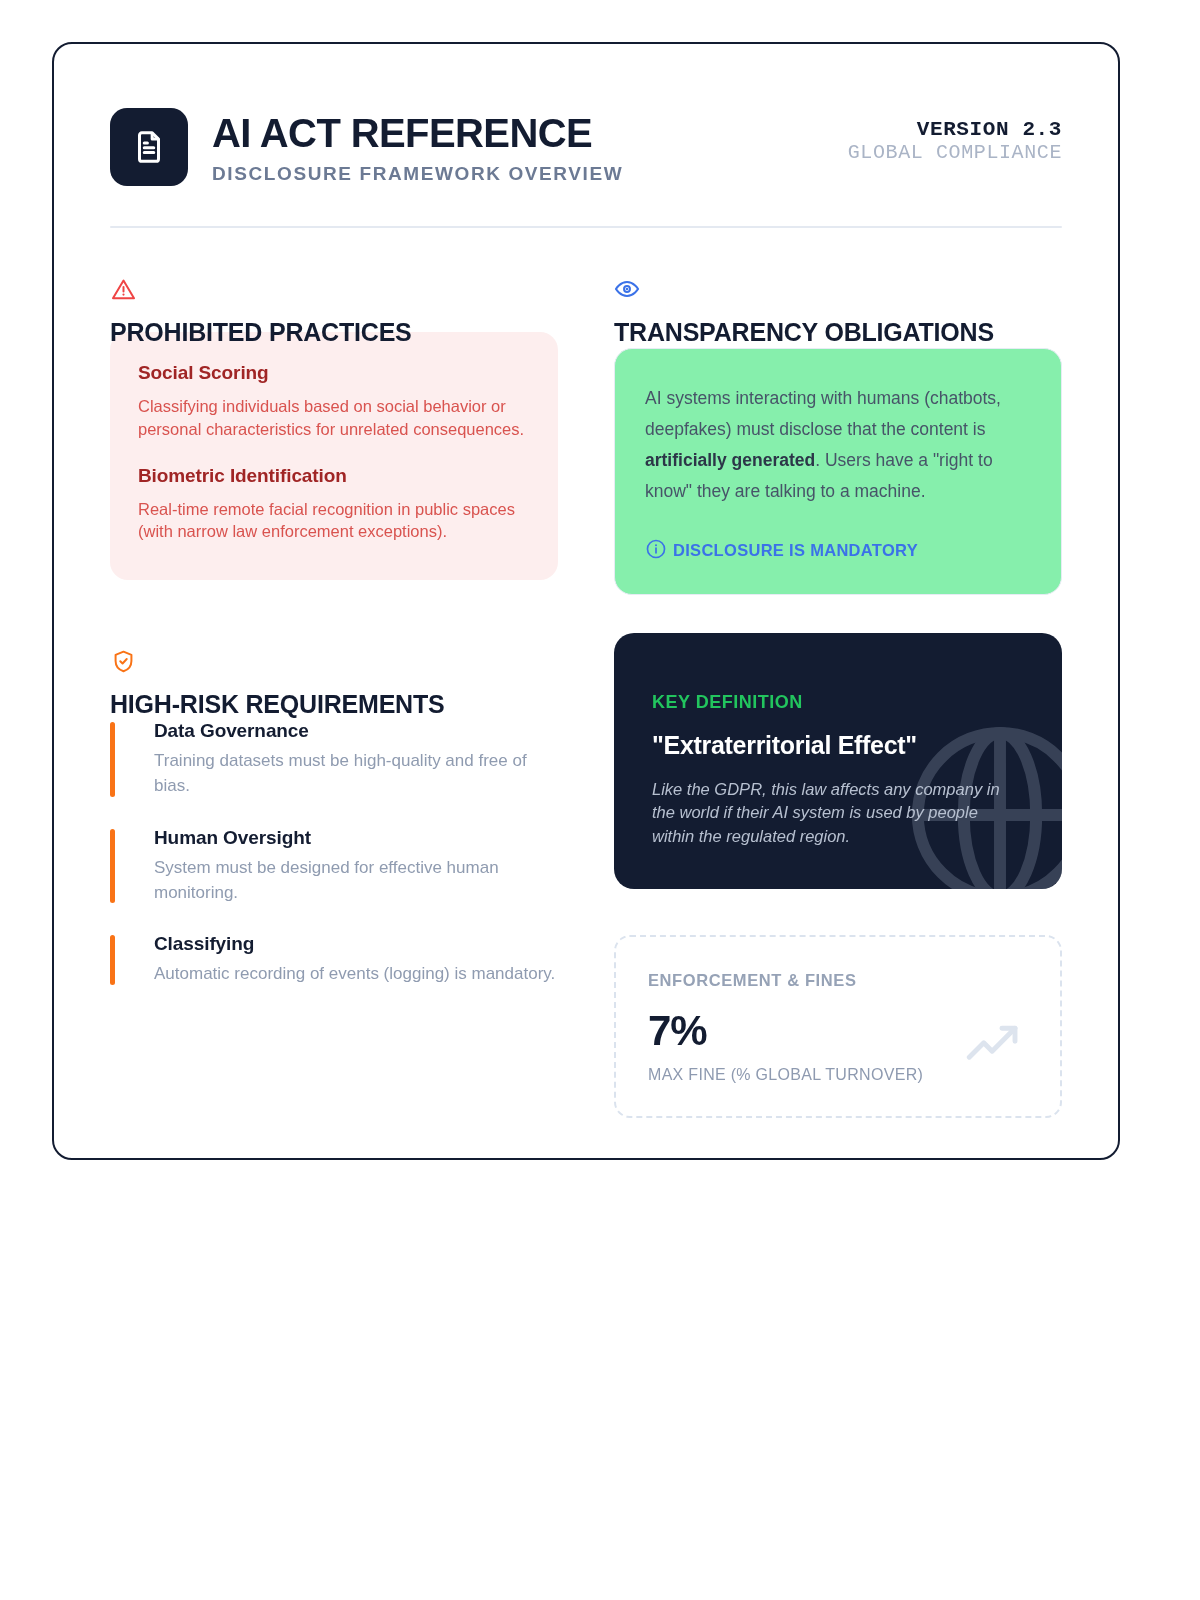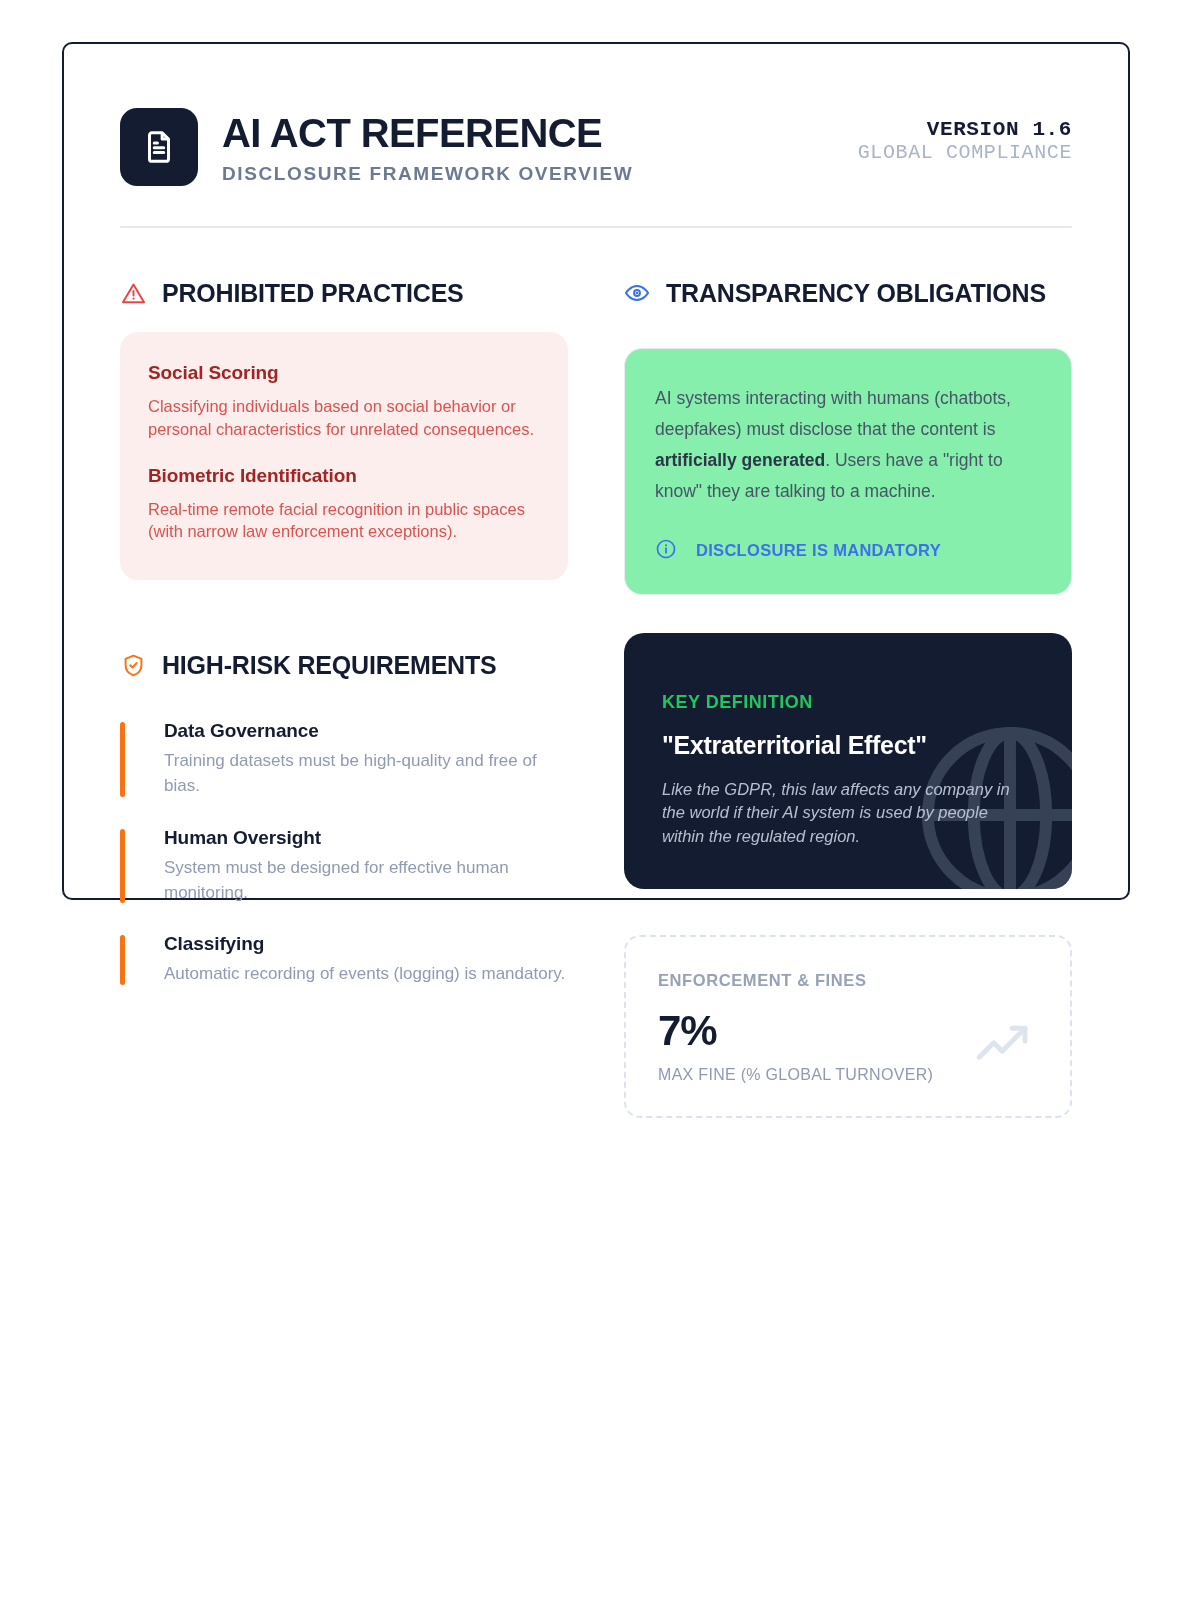--- a/index.html
+++ b/index.html
@@ -15,27 +15,27 @@
   .page {
     position: relative;
     width: 1200px;
     height: 1600px;
     background: #ffffff;
   }
 
   
   .sheet {
     position: absolute;
-    left: 62px;
+    left: 52px;
     top: 42px;
     width: 1068px;
-    height: 858px;
+    height: 1118px;
     background: #ffffff;
     border: 2px solid #131c31;
-    border-radius: 10px;
+    border-radius: 20px;
     padding: 60px 56px 0 56px;
   }
 
   
   .header {
     display: flex;
     align-items: flex-start;
     justify-content: space-between;
     padding-top: 4px;
   }
@@ -106,23 +106,23 @@
   .columns {
     display: flex;
     gap: 56px;
     margin-top: 48px;
   }
   .col { width: 456px; }
 
   
   .sec-head {
     display: flex;
-    align-items: center;
     gap: 16px;
     height: 34px;
+    flex-direction: column;
   }
 
   .sec-head .glyph {
     width: 26px;
     height: 26px;
     display: flex;
     align-items: center;
     justify-content: center;
     flex: none;
   }
@@ -170,21 +170,21 @@
   .transparency-body {
     font-size: 17.5px;
     line-height: 1.78;
     color: #475468;
   }
   .transparency-body b { font-weight: 700; color: #2c3648; }
 
   .disclosure {
     display: flex;
     align-items: center;
-    gap: 19px;
+    gap: 6px;
     margin-top: 30px;
   }
   .disclosure .txt {
     font-size: 16.5px;
     font-weight: 700;
     letter-spacing: 0.3px;
     color: #3b72e8;
   }
 
   
@@ -321,21 +321,21 @@
             <path d="M14 3v4h4" stroke="#ffffff" stroke-width="1.9" stroke-linejoin="round" fill="none"></path>
             <path d="M9 12.4h6M9 15.4h6M9 9.4h2" stroke="#ffffff" stroke-width="1.9" stroke-linecap="round"></path>
           </svg>
         </div>
         <div class="title-block">
           <div class="main-title">AI ACT REFERENCE</div>
           <div class="sub-title">DISCLOSURE FRAMEWORK OVERVIEW</div>
         </div>
       </div>
       <div class="meta">
-        <div class="meta-version">VERSION 1.6</div>
+        <div class="meta-version">VERSION 2.3</div>
         <div class="meta-scope">GLOBAL COMPLIANCE</div>
       </div>
     </div>
 
     <div class="divider"></div>
 
     <div class="columns">
 
       <div class="col">
 

